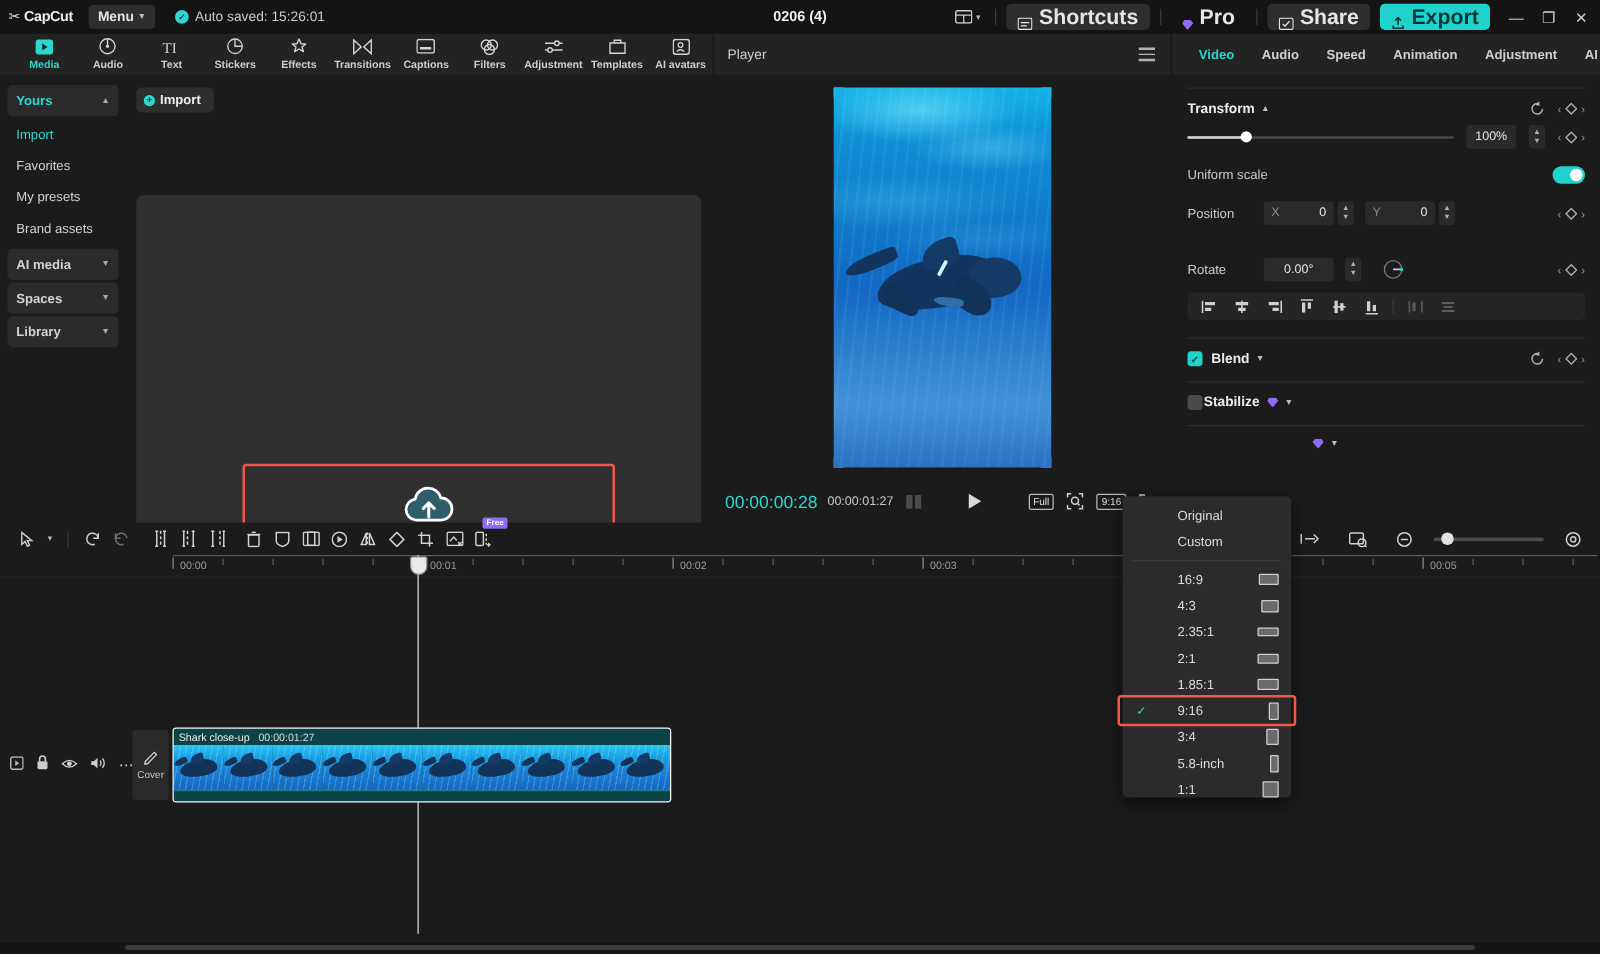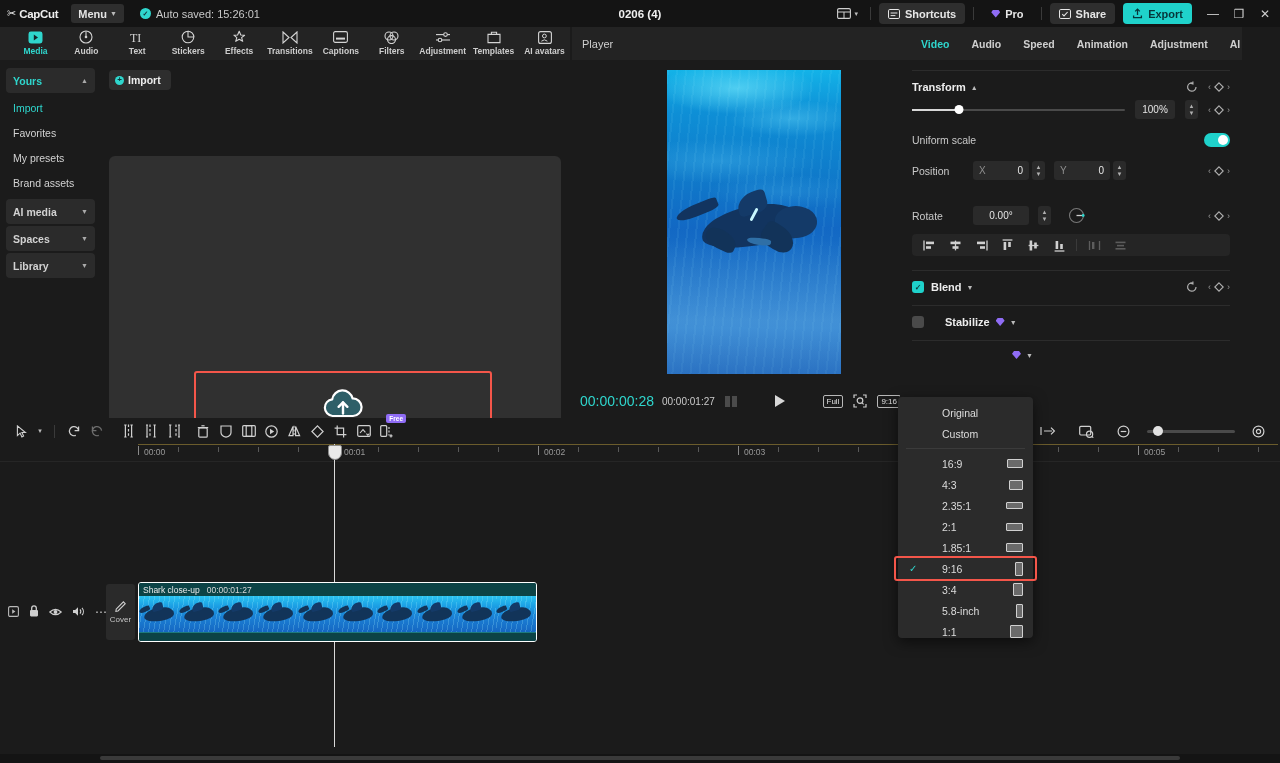--- a/index.html
+++ b/index.html
@@ -37,22 +37,22 @@
   .proj-title {
     position: absolute; left: 0; right: 0; text-align: center;
     font-size: 11.5px; color: #f0f0f0; font-weight: bold; pointer-events: none;
   }
   .tb-right {
     margin-left: auto; display: flex; align-items: center; gap: 0; padding-right: 2px;
   }
   .tb-sep { width: 1px; height: 13px; background: #3a3a3a; margin: 0 8px; }
   .layout-btn { display: flex; align-items: center; gap: 3px; padding: 0 4px; }
   .pill {
-    display: flex; align-items: center; gap: 5px; height: 21px;
-    padding: 0 9px; border-radius: 4px; font-size: 11px; font-weight: bold;
+    display: flex; align-items: flex-end; gap: 5px; height: 21px;
+    padding: 0 9px; border-radius: 4px; font-size: 17px; font-weight: bold;
   }
   .pill.shortcuts { background: #2e2e2e; color: #e6e6e6; }
   .pill.pro { color: #e6e6e6; }
   .pill.share { background: #2e2e2e; color: #e6e6e6; }
   .pill.export { background: #1fd2cb; color: #06363a; }
   .win-btns { display: flex; align-items: center; margin-left: 8px; }
   .win-btn {
     width: 26px; height: 27px; display: flex; align-items: center;
     justify-content: center; font-size: 12px; color: #cfcfcf;
   }
@@ -203,21 +203,21 @@
     border-top: 6px solid transparent; border-bottom: 6px solid transparent;
   }
   .pb-right { display: flex; align-items: center; gap: 10px; }
   .chip {
     border: 1.2px solid #b8b8b8; border-radius: 2px; padding: 0 3px;
     font-size: 8px; color: #e0e0e0; height: 13px; line-height: 11px;
   }
 
   
   .props {
-    position: absolute; top: 27px; left: 900px; width: 342px; height: 390px;
+    position: absolute; top: 27px; left: 938px; width: 342px; height: 390px;
     background: #1b1b1b;
   }
   .props-tabs {
     height: 33px; background: #232323; display: flex; align-items: center;
     gap: 0; padding-left: 10px; overflow: hidden; position: relative;
   }
   .ptab { font-size: 10.5px; color: #cfcfcf; font-weight: bold; padding: 0 11px; white-space: nowrap; }
   .ptab.active { color: #2fd6cd; }
   .ptab.clipped { padding-right: 0; }
   .seg-wrap { margin: 10px 12px 0 12px; height: 24px; background: #1f1f1f;
@@ -834,21 +834,21 @@
               <path d="M5 0.8 L9.2 5 L5 9.2 L0.8 5 Z" fill="none" stroke="#b0b0b0" stroke-width="1.1"></path>
             </svg>
           <span>›</span>
         </span>
       </span>
     </div>
 
     <div class="divider" style="margin-top:12px"></div>
     <div class="sec-head">
       <span class="chk off"></span>
-      <span class="sec-title" style="margin-left:21px">Stabilize</span>
+      <span class="sec-title" style="margin-left:1px">Stabilize</span>
       <span class="gem" style="margin-left:6px"></span>
       <span class="sec-caret">▼</span>
     </div>
     <div class="divider" style="margin-top:12px"></div>
     <div class="sec-head">
       <span class="gem" style="margin-left:100px"></span>
       <span class="sec-caret">▼</span>
     </div>
   </div>
 

